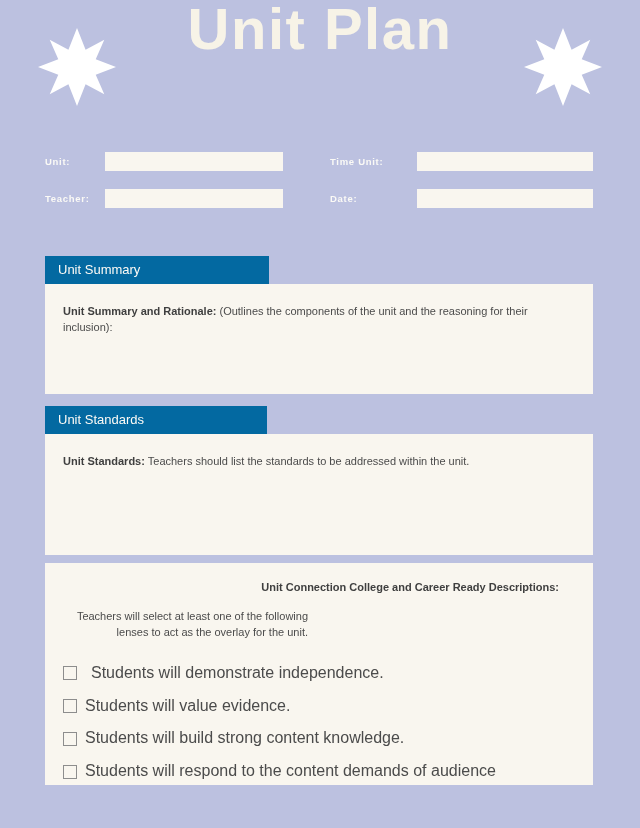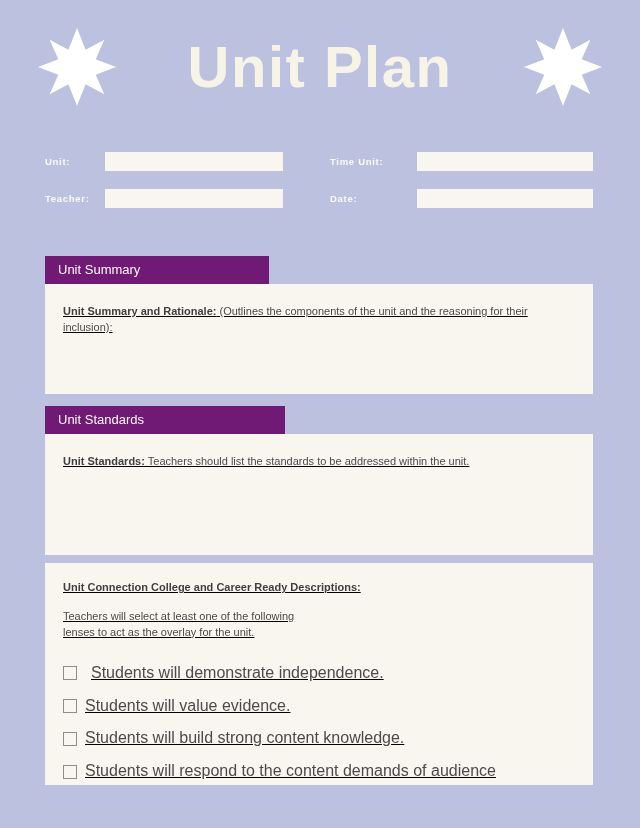--- a/index.html
+++ b/index.html
@@ -13,21 +13,20 @@
     font-family: "Liberation Sans", sans-serif;
     overflow: hidden;
     position: relative;
   }
 
   
   .header {
     position: relative;
     height: 140px;
     display: flex;
-    align-items: center;
     justify-content: center;
   }
   .star {
     position: absolute;
     top: 28px;
     width: 78px;
     height: 78px;
   }
   .star-left  { left: 38px; }
   .star-right { right: 38px; }
@@ -81,38 +80,37 @@
   .meta-cell.left  .meta-input { width: 178px; flex: none; }
   .meta-cell.right .meta-input { width: 176px; flex: none; }
 
   
   .section {
     position: absolute;
     left: 45px;
     width: 548px;
   }
   .section-tab {
-    background: #701a75;
+    background: #0369a1;
     color: #fdfbf6;
     font-size: 13px;
     height: 28px;
     line-height: 28px;
     padding-left: 13px;
     box-sizing: border-box;
     position: relative;
     z-index: 2;
   }
   .section-tab.w1 { width: 224px; }
-  .section-tab.w2 { width: 240px; }
+  .section-tab.w2 { width: 222px; }
 
   .section-body {
     background: #f9f6ef;
     box-sizing: border-box;
     padding: 20px 18px 0 18px;
-    text-decoration: underline;
   }
 
   .body-text {
     font-size: 11px;
     line-height: 1.45;
     color: #4b4b4b;
     margin: 0;
   }
   .body-text b { font-weight: bold; color: #3f3f3f; }
 
@@ -120,20 +118,21 @@
   #sec-summary   { top: 256px; }
   #sec-summary   .section-body { height: 110px; }
 
   #sec-standards { top: 406px; }
   #sec-standards .section-body { height: 121px; }
 
   #sec-connection { top: 563px; }
   #sec-connection .section-body {
     height: 222px;
     padding: 17px 34px 0 18px;
+    text-align: right;
   }
 
   .conn-heading {
     font-size: 11px;
     font-weight: bold;
     color: #3f3f3f;
     line-height: 1.35;
     margin: 0 0 14px 0;
   }
   .conn-intro {

